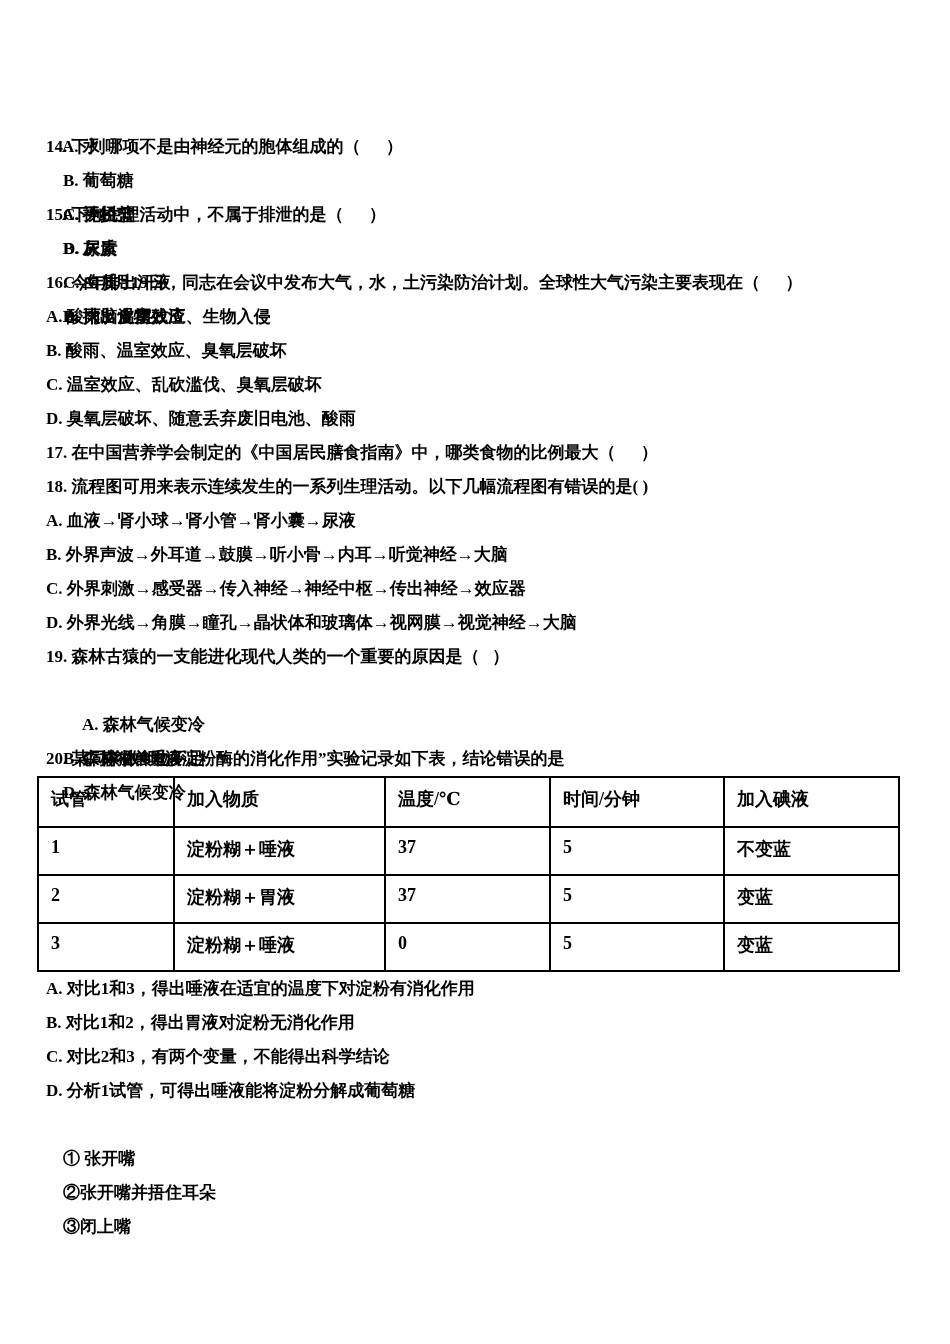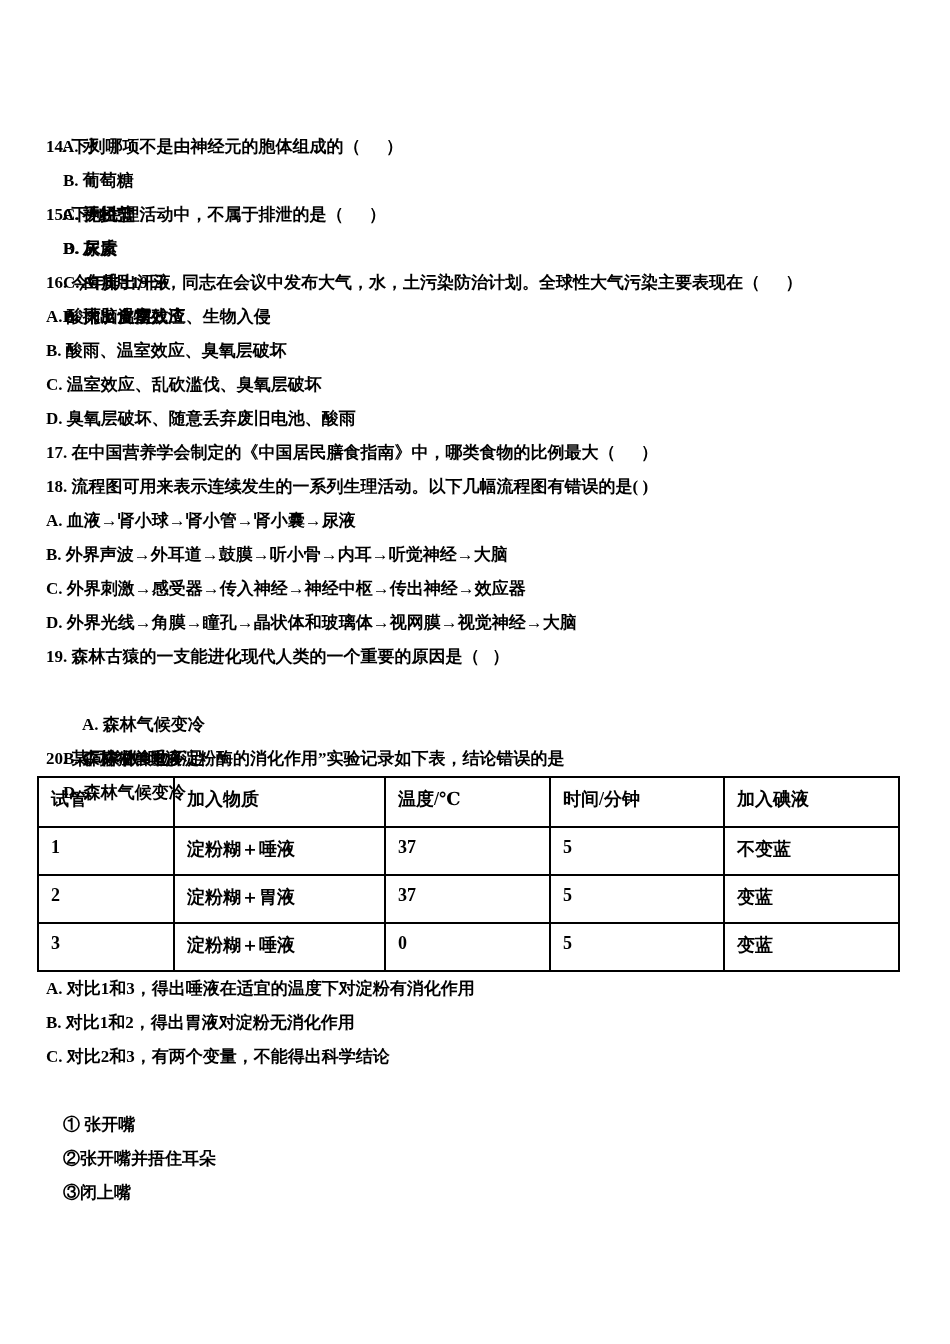--- a/index.html
+++ b/index.html
@@ -142,20 +142,21 @@
       <td>0</td>
       <td>5</td>
       <td>变蓝</td>
     </tr>
   </tbody>
     </table>
 
   <div class="line">A. 对比1和3，得出唾液在适宜的温度下对淀粉有消化作用</div>
   <div class="line">B. 对比1和2，得出胃液对淀粉无消化作用</div>
   <div class="line">C. 对比2和3，有两个变量，不能得出科学结论</div>
+  <div class="line">D. 分析1试管，可得出唾液能将淀粉分解成葡萄糖</div>
 
   <div class="line circled">
     <span>① 张开嘴</span>
     <span>②张开嘴并捂住耳朵</span>
     <span>③闭上嘴</span>
     
   </div>
 
 </div>
 

